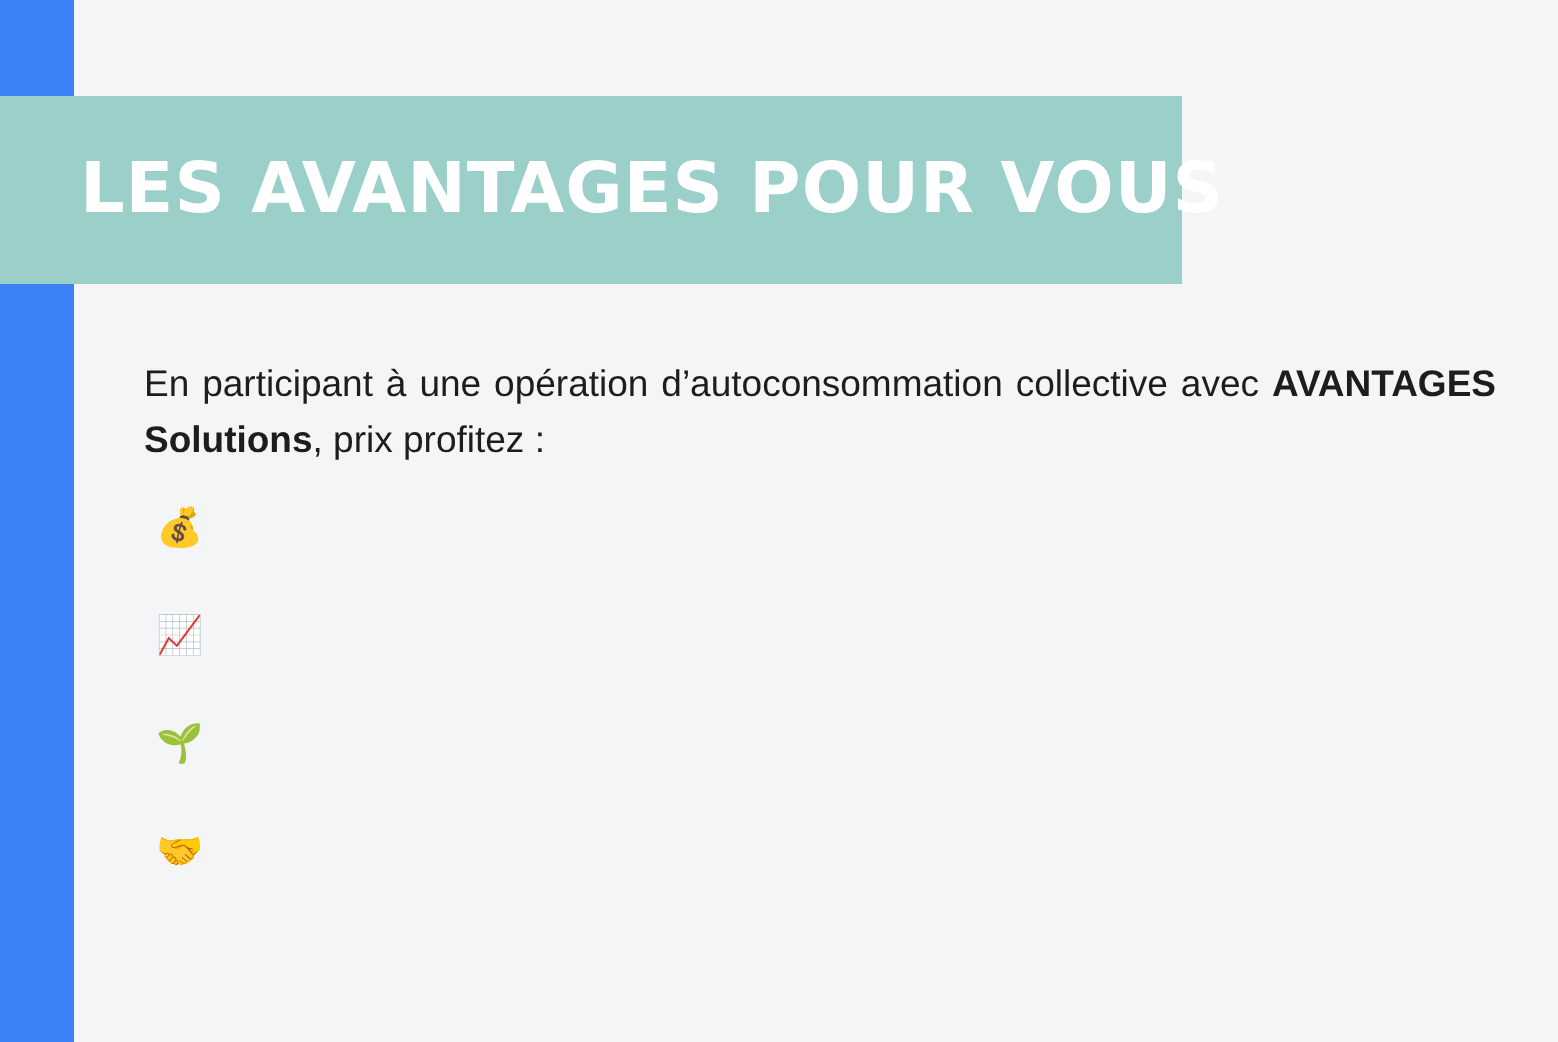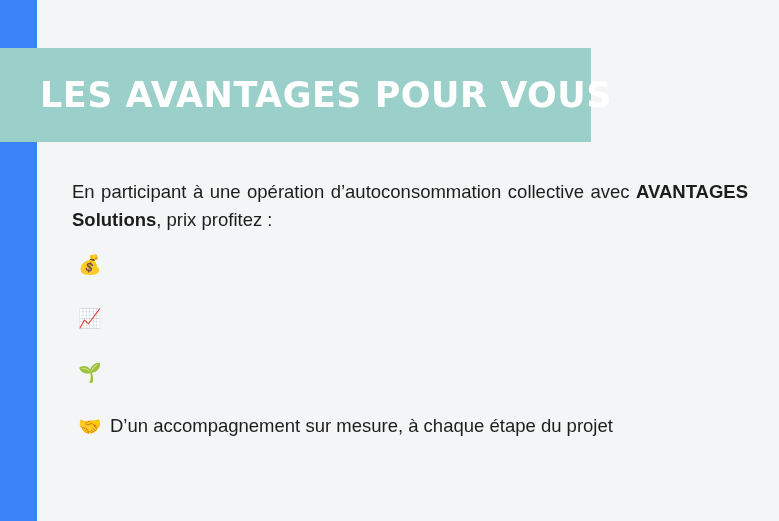--- a/index.html
+++ b/index.html
@@ -111,18 +111,17 @@
     <div class="bullet">
       <span class="emoji">📈</span>
     </div>
 
     <div class="bullet">
       <span class="emoji">🌱</span>
     </div>
 
     <div class="bullet">
       <span class="emoji">🤝</span>
-      <span class="btext">D’un accompagnement sur mesure, à chaque étape du projet</span>
     </div>
 
   </div>
 
 </div>
 
 </body></html>

